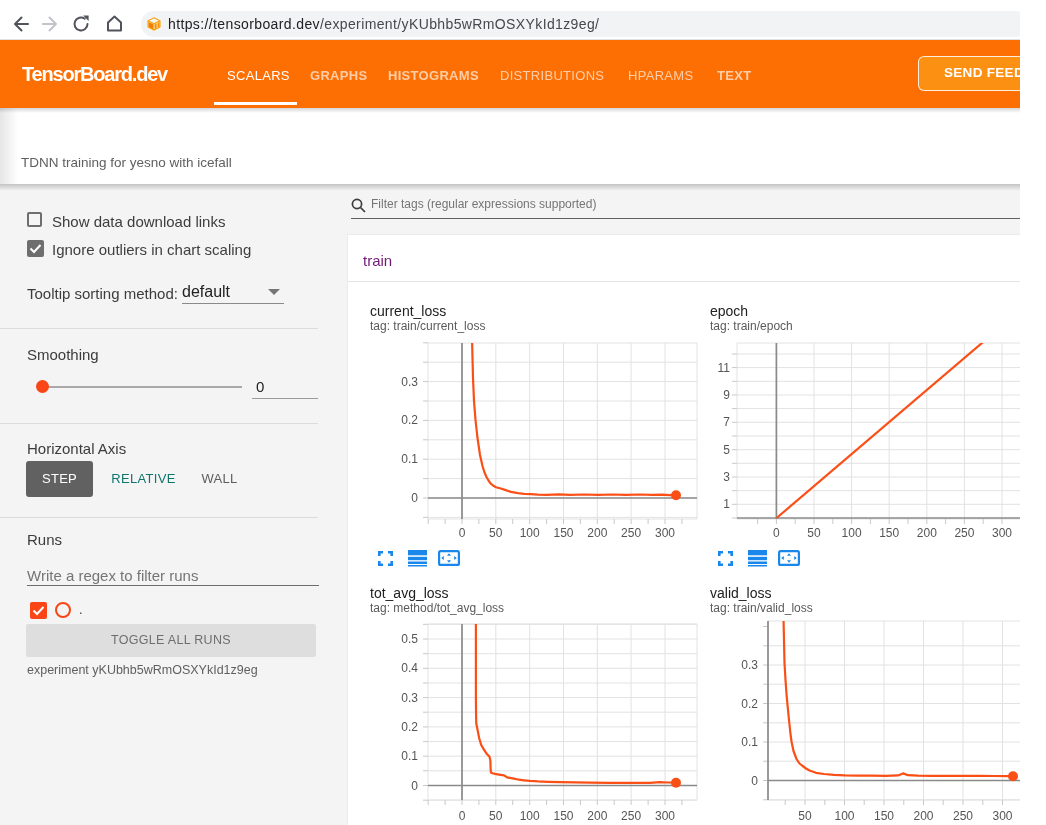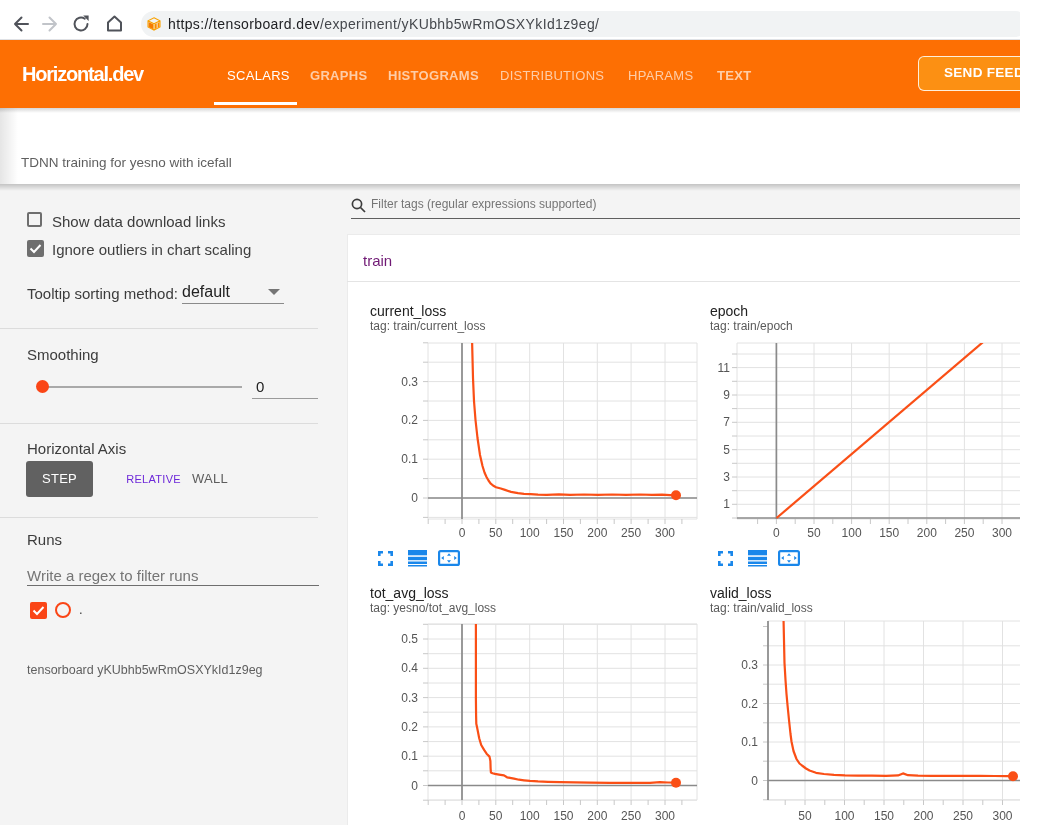--- a/index.html
+++ b/index.html
@@ -28,21 +28,21 @@
       <path d="M3 8.6 L9.5 2.6 L16 8.6 V16.4 H3 Z" stroke="#50535a" stroke-width="2" fill="none" stroke-linejoin="round"></path>
     </svg>
 <div class="abs" style="left:141px;top:3px;width:887px;height:26px;border-radius:13px;background:#f1f3f4"></div>
 <svg class="abs" style="left:147px;top:9px" width="14" height="14" viewBox="0 0 14 14">
       <path d="M7 0.8 L13 3.8 V10 L7 13.2 L1 10 V3.8 Z M1 3.8 L7 6.8 L13 3.8 M7 6.8V13" stroke="#f9a200" stroke-width="1.1" fill="none"></path>
       <path d="M1.6 4.9 L6.2 7.2 V12.3 L1.6 10Z" fill="#f57c00"></path>
       <path d="M8 7.2 L9.7 6.3 V11.2 L8 12.1Z M10.6 5.9 L12.4 5 V9.9 L10.6 10.8Z" fill="#fb8c00"></path>
     </svg>
 <div class="abs" style="left:168px;top:8px;font-size:14px;color:#202124;letter-spacing:0.38px">https://tensorboard.dev<span style="color:#45484d">/experiment/yKUbhb5wRmOSXYkId1z9eg/</span></div>
 
-<div class="abs" style="left:22px;top:55px;font-size:20px;font-weight:bold;color:#fff;letter-spacing:-1.2px">Horizontal.dev</div>
+<div class="abs" style="left:22px;top:55px;font-size:20px;font-weight:bold;color:#fff;letter-spacing:-1.2px">TensorBoard.dev</div>
 <div class="abs" style="left:227px;top:60px;font-size:13px;font-weight:normal;color:#fff;letter-spacing:0.3px">SCALARS</div>
 <div class="abs" style="left:310px;top:60px;font-size:13px;font-weight:bold;color:rgba(255,255,255,0.65);letter-spacing:0.3px">GRAPHS</div>
 <div class="abs" style="left:388px;top:60px;font-size:13px;font-weight:bold;color:rgba(255,255,255,0.65);letter-spacing:0.3px">HISTOGRAMS</div>
 <div class="abs" style="left:500px;top:60px;font-size:13px;font-weight:normal;color:rgba(255,255,255,0.65);letter-spacing:0.3px">DISTRIBUTIONS</div>
 <div class="abs" style="left:628px;top:60px;font-size:13px;font-weight:normal;color:rgba(255,255,255,0.65);letter-spacing:0.3px">HPARAMS</div>
 <div class="abs" style="left:717px;top:60px;font-size:13px;font-weight:bold;color:rgba(255,255,255,0.65);letter-spacing:0.3px">TEXT</div>
 <div class="abs" style="left:214px;top:94px;width:83px;height:3px;background:#fff"></div>
 <div class="abs" style="left:918px;top:48px;width:160px;height:35px;border:1.5px solid rgba(255,255,255,0.85);border-radius:6px;background:#fc9013;color:#fff;font-size:13.5px;font-weight:bold;letter-spacing:0.3px;text-align:left;padding-left:25px;line-height:32px">SEND FEEDBACK</div>
 
 <div class="abs" style="left:0;top:100px;width:1046px;height:5px;background:linear-gradient(rgba(0,0,0,0.16),rgba(0,0,0,0))"></div>
@@ -64,50 +64,51 @@
     </svg>
 <div class="abs" style="left:0;top:320px;width:318px;height:1px;background:#dcdcdc"></div>
 <div class="abs" style="left:27px;top:338px;font-size:15px;color:#3c3c3c">Smoothing</div>
 <div class="abs" style="left:42px;top:378px;width:200px;height:2px;background:#a9a9a9"></div>
 <div class="abs" style="left:36px;top:372px;width:13px;height:13px;border-radius:50%;background:#fa4516"></div>
 <div class="abs" style="left:256px;top:370px;font-size:15px;color:#222">0</div>
 <div class="abs" style="left:252px;top:390px;width:66px;height:1px;background:#9a9a9a"></div>
 <div class="abs" style="left:0;top:415px;width:318px;height:1px;background:#dcdcdc"></div>
 <div class="abs" style="left:27px;top:432px;font-size:15px;color:#3c3c3c">Horizontal Axis</div>
 <div class="abs" style="left:26px;top:453px;width:67px;height:36px;background:#616161;border-radius:3px;color:#fff;font-size:13px;text-align:center;line-height:36px;letter-spacing:0.3px">STEP</div>
-<div class="abs" style="left:106px;top:453px;width:75px;height:36px;color:#6d28d9;font-size:11px;text-align:right;line-height:36px;letter-spacing:0.3px">RELATIVE</div>
-<div class="abs" style="left:192px;top:453px;width:55px;height:36px;color:#5d5d5d;font-size:13px;text-align:left;line-height:36px;letter-spacing:0.3px">WALL</div>
+<div class="abs" style="left:106px;top:453px;width:75px;height:36px;color:#0f766e;font-size:13px;text-align:center;line-height:36px;letter-spacing:0.3px">RELATIVE</div>
+<div class="abs" style="left:192px;top:453px;width:55px;height:36px;color:#5d5d5d;font-size:13px;text-align:center;line-height:36px;letter-spacing:0.3px">WALL</div>
 <div class="abs" style="left:0;top:509px;width:318px;height:1px;background:#dcdcdc"></div>
 <div class="abs" style="left:27px;top:523px;font-size:15px;color:#3c3c3c">Runs</div>
 <div class="abs" style="left:27px;top:559px;font-size:15px;color:#757575">Write a regex to filter runs</div>
 <div class="abs" style="left:27px;top:577px;width:292px;height:1px;background:#6e6e6e"></div>
 <div class="abs" style="left:30px;top:594px;width:17px;height:17px;background:#fa4516;border-radius:2px"><svg width="17" height="17" viewBox="0 0 17 17">
         <path d="M3.5 8.5L7 12L13.5 5" stroke="#fff" stroke-width="2" fill="none"></path>
       </svg></div>
 <div class="abs" style="left:55px;top:594px;width:16px;height:16px;border:2px solid #fa4516;border-radius:50%"></div>
 <div class="abs" style="left:79px;top:594px;font-size:13px;color:#3c3c3c">.</div>
-<div class="abs" style="left:27px;top:655px;font-size:12.5px;color:#5f5f5f">tensorboard yKUbhb5wRmOSXYkId1z9eg</div>
+<div class="abs" style="left:26px;top:616px;width:290px;height:33px;background:#dedede;border-radius:2px;color:#6e6e6e;font-size:12.5px;text-align:center;line-height:33px;letter-spacing:0.3px">TOGGLE ALL RUNS</div>
+<div class="abs" style="left:27px;top:655px;font-size:12.5px;color:#5f5f5f">experiment yKUbhb5wRmOSXYkId1z9eg</div>
 
 <svg class="abs" style="left:351px;top:190px" width="15" height="15" viewBox="0 0 15 15">
       <circle cx="6" cy="6" r="4.6" stroke="#3c3c3c" stroke-width="1.7" fill="none"></circle>
       <path d="M9.5 9.5L14 14" stroke="#3c3c3c" stroke-width="1.7"></path>
     </svg>
 <div class="abs" style="left:371px;top:189px;font-size:12px;color:#757575">Filter tags (regular expressions supported)</div>
 <div class="abs" style="left:351px;top:210px;width:695px;height:1px;background:#5f5f5f"></div>
 
 <div class="abs" style="left:347px;top:226px;width:699px;height:599px;background:#fff;border:1px solid #ebebeb;border-right:none"></div>
 <div class="abs" style="left:363px;top:244px;font-size:15px;color:#701a75">train</div>
 <div class="abs" style="left:347px;top:273px;width:699px;height:1px;background:#e4e4e4"></div>
 
 <div class="abs" style="left:370px;top:295px;font-size:14px;color:#212121">current_loss</div>
 <div class="abs" style="left:370px;top:311px;font-size:12px;color:#5a5a5a">tag: train/current_loss</div>
 <div class="abs" style="left:710px;top:295px;font-size:14px;color:#212121">epoch</div>
 <div class="abs" style="left:710px;top:311px;font-size:12px;color:#5a5a5a">tag: train/epoch</div>
 <div class="abs" style="left:370px;top:577px;font-size:14px;color:#212121">tot_avg_loss</div>
-<div class="abs" style="left:370px;top:593px;font-size:12px;color:#5a5a5a">tag: yesno/tot_avg_loss</div>
+<div class="abs" style="left:370px;top:593px;font-size:12px;color:#5a5a5a">tag: method/tot_avg_loss</div>
 <div class="abs" style="left:710px;top:577px;font-size:14px;color:#212121">valid_loss</div>
 <div class="abs" style="left:710px;top:593px;font-size:12px;color:#5a5a5a">tag: train/valid_loss</div>
 
 <svg style="position:absolute;left:368px;top:330px" width="332" height="200" viewBox="0 0 332 200">
       <defs>
         <clipPath id="clip1">
           <rect x="60" y="5" width="269" height="176"></rect>
         </clipPath>
       </defs>
       <path d="M60 5H329 M60 181H329 M60 5V181 M329 5V181 M94.0 5V181 M127.8 5V181 M161.7 5V181 M195.5 5V181 M229.3 5V181 M263.1 5V181 M297.0 5V181 M60 160.0H329 M60 121.2H329 M60 82.4H329 M60 43.6H329 M60 179.4H329 M60 140.6H329 M60 101.8H329 M60 63.0H329 M60 24.2H329" stroke="#e2e2e2" stroke-width="1" fill="none"></path>

